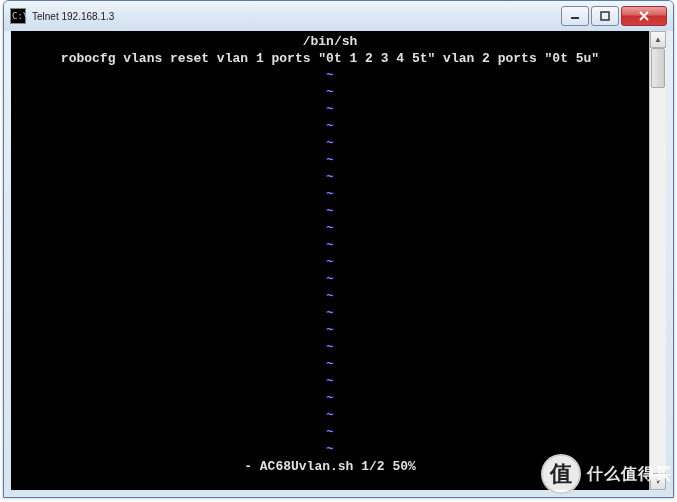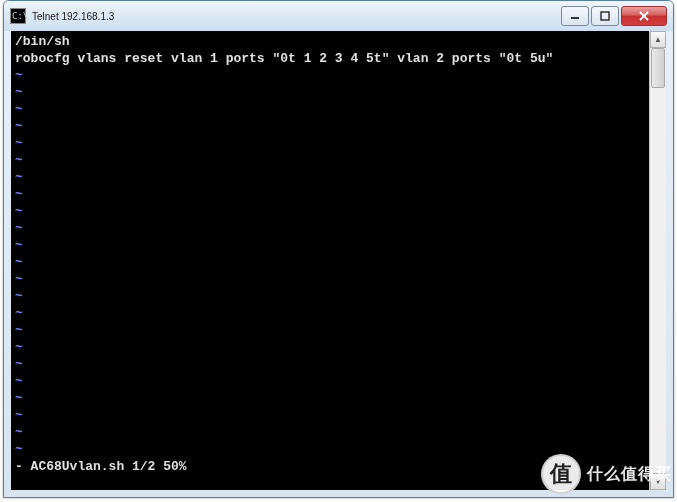--- a/index.html
+++ b/index.html
@@ -87,20 +87,21 @@
       flex: 1;
       background: #000;
       color: #e0e0e0;
       font-family: "Courier New", monospace;
       font-size: 13px;
       font-weight: bold;
       line-height: 17px;
       padding: 2px 4px;
       white-space: pre;
       overflow: hidden;
+      text-align: center;
     }
     .term-line { display: block; min-height: 17px; }
     .tilde { color: #7080ff; }
     .scrollbar {
       width: 17px;
       background: #e8e8e8;
       display: flex;
       flex-direction: column;
       border-left: 1px solid #c0c0c0;
     }

